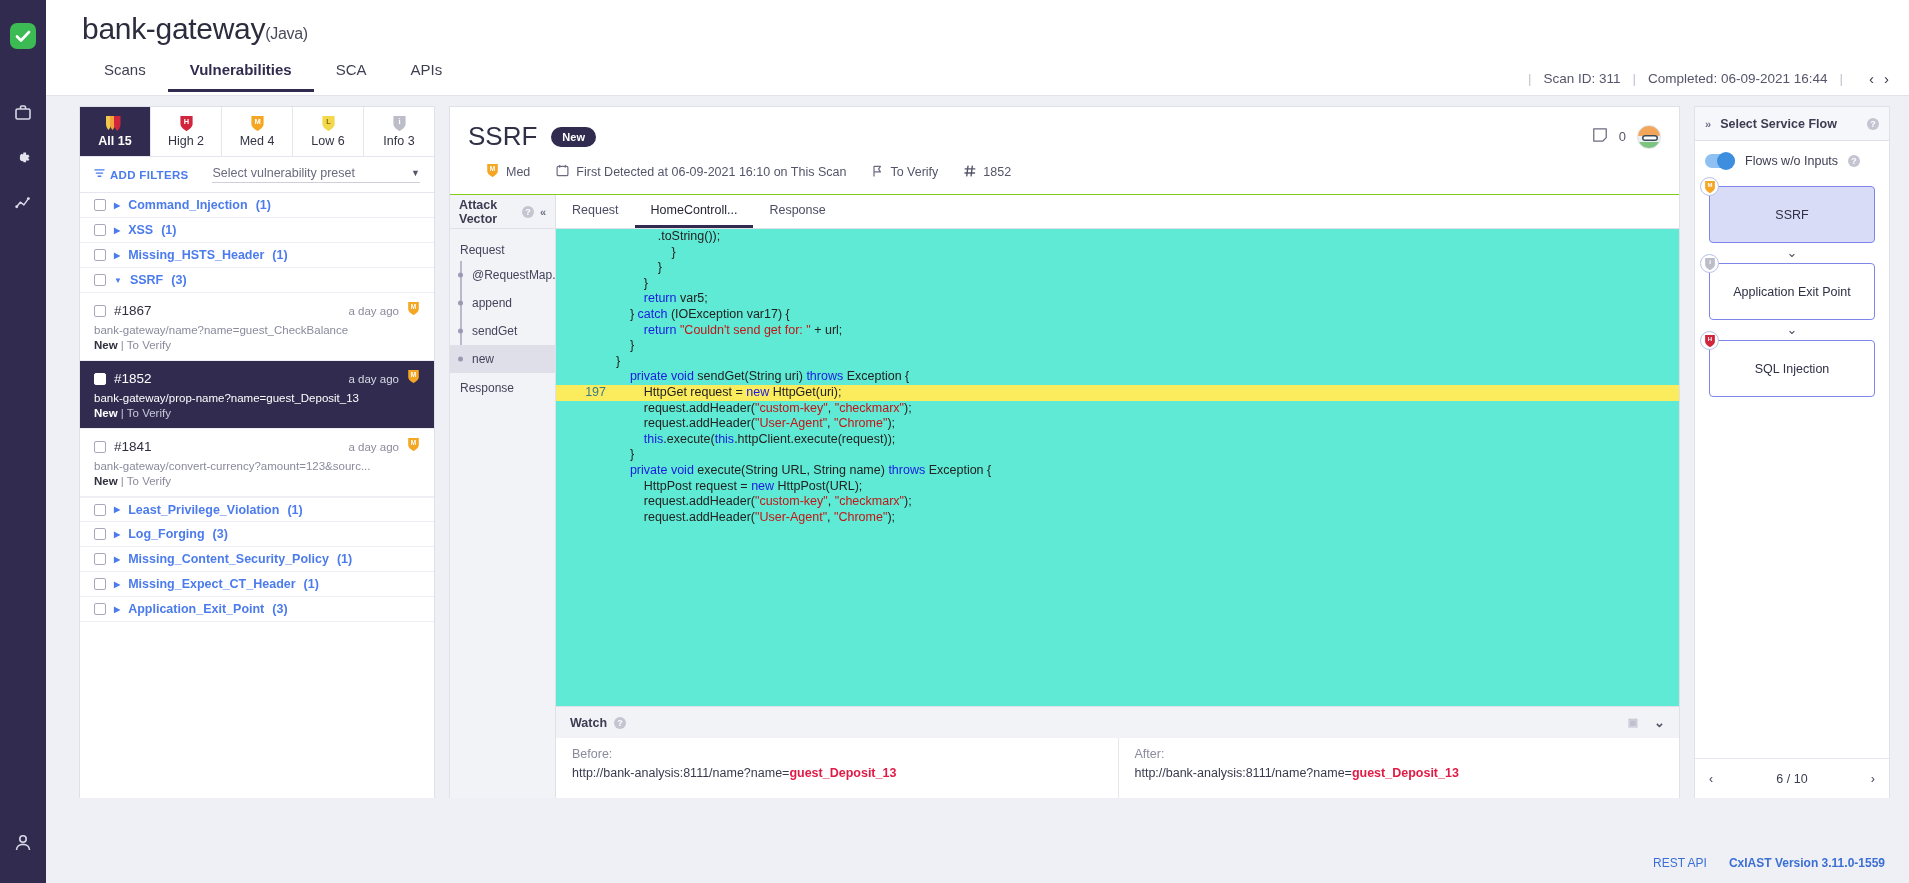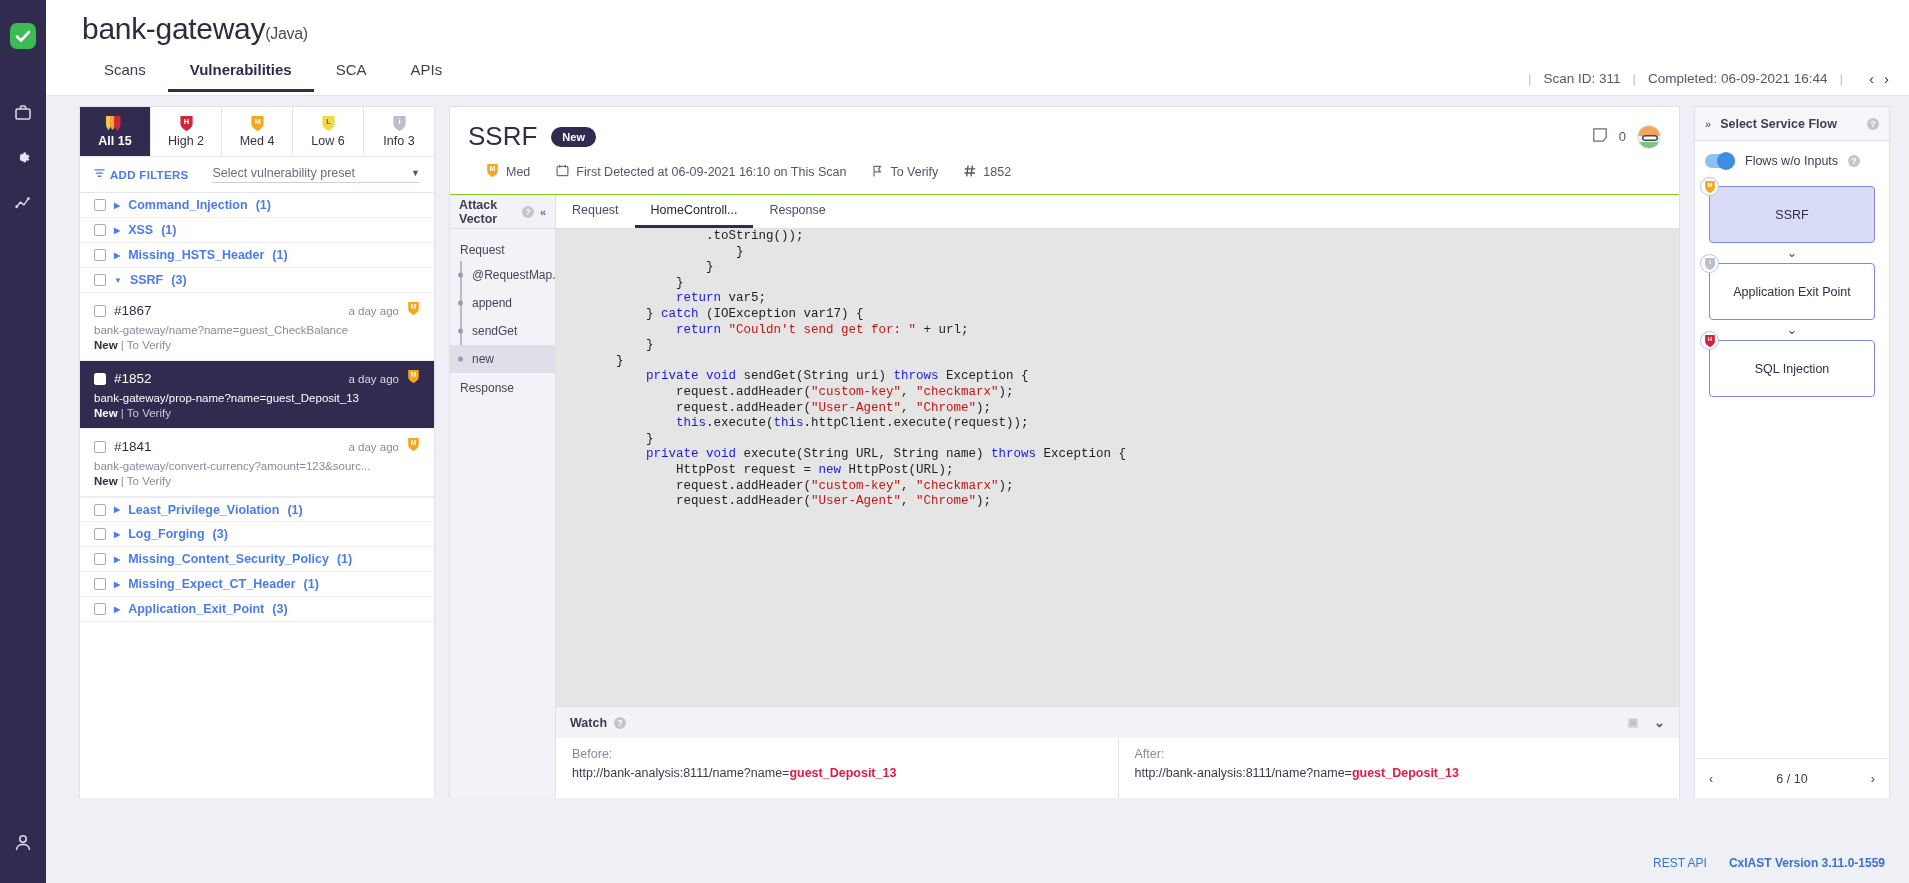--- a/index.html
+++ b/index.html
@@ -171,22 +171,22 @@
   .avline { position: absolute; left: 10px; top: 32px; width: 1.5px; height: 84px; background: #b9b9cc; }
 
   .codecol { flex: 1 1 auto; display: flex; flex-direction: column; min-width: 0; }
   .codetabs { height: 34px; display: flex; border-bottom: 1px solid #e0e0e8; background: #fff; }
   .ctab {
     font-size: 12.5px; color: #4c4c63; padding: 0 16px; display: flex; align-items: center;
     cursor: pointer; border-bottom: 3px solid transparent;
   }
   .ctab.active { color: #262637; border-bottom-color: #312c4f; }
   .code {
-    flex: 1 1 auto; overflow: hidden; background: #e5e5e5; position: relative;
-    font-family: Liberation Mono, monospace; font-size: 12.5px; line-height: 15.6px;
+    flex: 1 1 auto; overflow: hidden; background: #5eead4; position: relative;
+    font-family: Liberation Sans, sans-serif; font-size: 12.5px; line-height: 15.6px;
     padding-top: 0px;
   }
   .cline { display: flex; white-space: pre; }
   .cline.hl { background: #fbec5d; }
   .gut { width: 60px; flex: 0 0 60px; text-align: right; padding-right: 10px; color: #3a7a8e; }
   .ctxt { flex: 1 1 auto; color: #222; }
   .kw { color: #1a1ae0; }
   .str { color: #c21616; }
 
   
@@ -578,20 +578,21 @@
                   <div class="cline"><span class="gut"></span><span class="ctxt"><span></span></span></div>
                   <div class="cline"><span class="gut"></span><span class="ctxt"><span>        }</span></span></div>
                   <div class="cline"><span class="gut"></span><span class="ctxt"><span></span></span></div>
                   <div class="cline"><span class="gut"></span><span class="ctxt"><span>        </span><span class="kw">return</span><span> var5;</span></span></div>
                   <div class="cline"><span class="gut"></span><span class="ctxt"><span>    } </span><span class="kw">catch</span><span> (IOException var17) {</span></span></div>
                   <div class="cline"><span class="gut"></span><span class="ctxt"><span>        </span><span class="kw">return</span><span> </span><span class="str">"Couldn't send get for: "</span><span> + url;</span></span></div>
                   <div class="cline"><span class="gut"></span><span class="ctxt"><span>    }</span></span></div>
                   <div class="cline"><span class="gut"></span><span class="ctxt"><span>}</span></span></div>
                   <div class="cline"><span class="gut"></span><span class="ctxt"><span></span></span></div>
                   <div class="cline"><span class="gut"></span><span class="ctxt"><span>    </span><span class="kw">private void</span><span> sendGet(String uri) </span><span class="kw">throws</span><span> Exception {</span></span></div>
+                  <div class="cline hl"><span class="gut">197</span><span class="ctxt"><span>        HttpGet request = </span><span class="kw">new</span><span> HttpGet(uri);</span></span></div>
                   <div class="cline"><span class="gut"></span><span class="ctxt"><span>        request.addHeader(</span><span class="str">"custom-key"</span><span>, </span><span class="str">"checkmarx"</span><span>);</span></span></div>
                   <div class="cline"><span class="gut"></span><span class="ctxt"><span>        request.addHeader(</span><span class="str">"User-Agent"</span><span>, </span><span class="str">"Chrome"</span><span>);</span></span></div>
                   <div class="cline"><span class="gut"></span><span class="ctxt"><span>        </span><span class="kw">this</span><span>.execute(</span><span class="kw">this</span><span>.httpClient.execute(request));</span></span></div>
                   <div class="cline"><span class="gut"></span><span class="ctxt"><span>    }</span></span></div>
                   <div class="cline"><span class="gut"></span><span class="ctxt"><span></span></span></div>
                   <div class="cline"><span class="gut"></span><span class="ctxt"><span>    </span><span class="kw">private void</span><span> execute(String URL, String name) </span><span class="kw">throws</span><span> Exception {</span></span></div>
                   <div class="cline"><span class="gut"></span><span class="ctxt"><span>        HttpPost request = </span><span class="kw">new</span><span> HttpPost(URL);</span></span></div>
                   <div class="cline"><span class="gut"></span><span class="ctxt"><span>        request.addHeader(</span><span class="str">"custom-key"</span><span>, </span><span class="str">"checkmarx"</span><span>);</span></span></div>
                   <div class="cline"><span class="gut"></span><span class="ctxt"><span>        request.addHeader(</span><span class="str">"User-Agent"</span><span>, </span><span class="str">"Chrome"</span><span>);</span></span></div>
                 </div>

